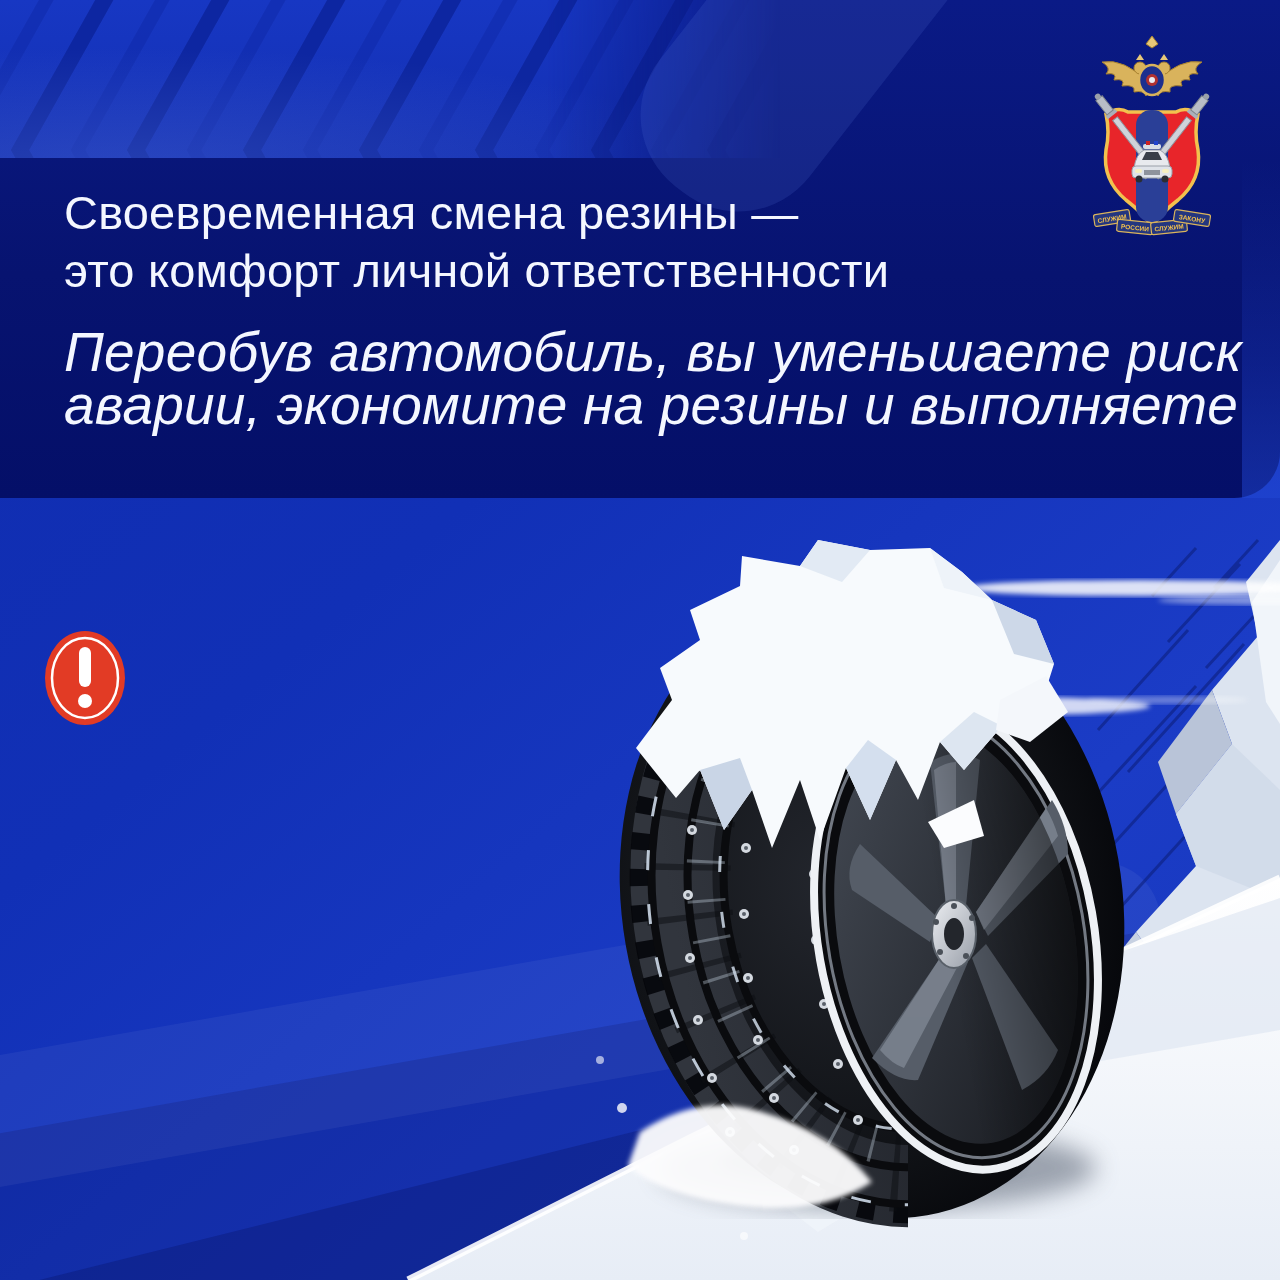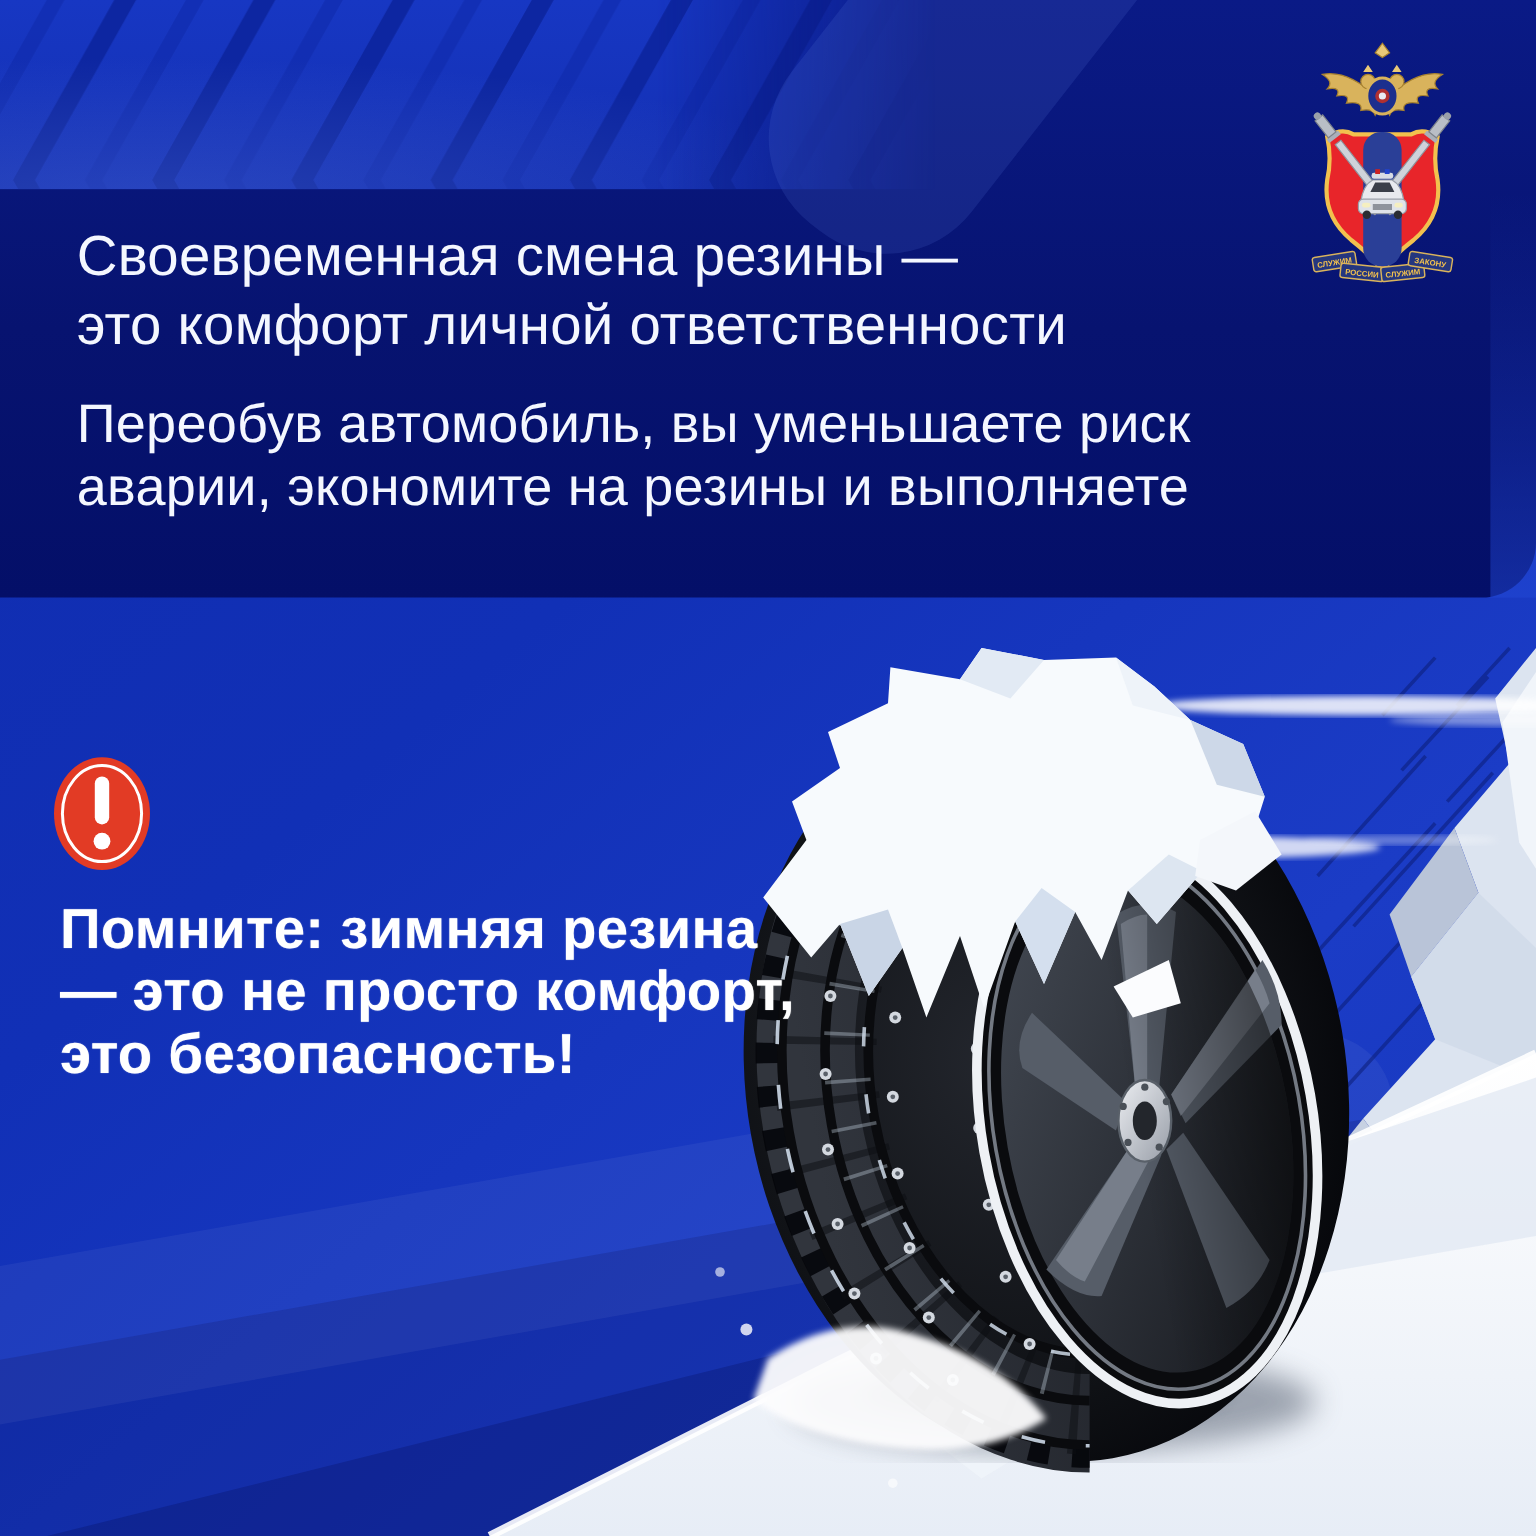--- a/index.html
+++ b/index.html
@@ -30,21 +30,21 @@
   
   .chevron-band{position:absolute;left:0;top:0;width:780px;height:158px;
       background:linear-gradient(180deg,#1737c3 0%,#132fb2 100%);
       -webkit-mask-image:linear-gradient(to right,#000 70%,transparent 100%);
       mask-image:linear-gradient(to right,#000 70%,transparent 100%);}
   .chevron-band svg{display:block;}
 
   
   .panel-text{position:absolute;left:52px;color:#f4f7ff;margin-left:12px;}
   .title{top:184px;font-size:47px;line-height:58px;font-weight:500;letter-spacing:.2px;}
-  .bodytext{top:326px;font-size:45px;line-height:53px;font-weight:400;letter-spacing:.2px;}
+  .bodytext{top:326px;font-size:55px;line-height:53px;font-weight:400;letter-spacing:.2px;font-style:italic;}
   .panel-text span{display:block;white-space:nowrap;}
 
   
   .alert-icon{position:absolute;left:44px;top:630px;width:82px;height:96px;}
   .alert-text{position:absolute;left:50px;top:748px;color:#ffffff;
       font-size:47px;line-height:52px;font-weight:700;letter-spacing:.2px;}
   .alert-text span{display:block;white-space:nowrap;
       text-shadow:0 0 1px rgba(255,255,255,.6);}
 
   
@@ -375,19 +375,14 @@
     <span>аварии, экономите на резины и выполняете</span>
   </div>
 
   <svg class="alert-icon" viewBox="0 0 82 96">
     <ellipse cx="41" cy="48" rx="40" ry="47" fill="#e23b25"></ellipse>
     <ellipse cx="41" cy="48" rx="33" ry="40" fill="none" stroke="#ffffff" stroke-width="2.5"></ellipse>
     <rect x="35" y="17" width="12" height="40" rx="6" fill="#ffffff"></rect>
     <circle cx="41" cy="71" r="7" fill="#ffffff"></circle>
   </svg>
 
-  <div class="alert-text">
-    <span>Помните: зимняя резина</span>
-    <span>— это не просто комфорт,</span>
-    <span>это безопасность!</span>
-  </div>
 
 </div>
 
 </body></html>

